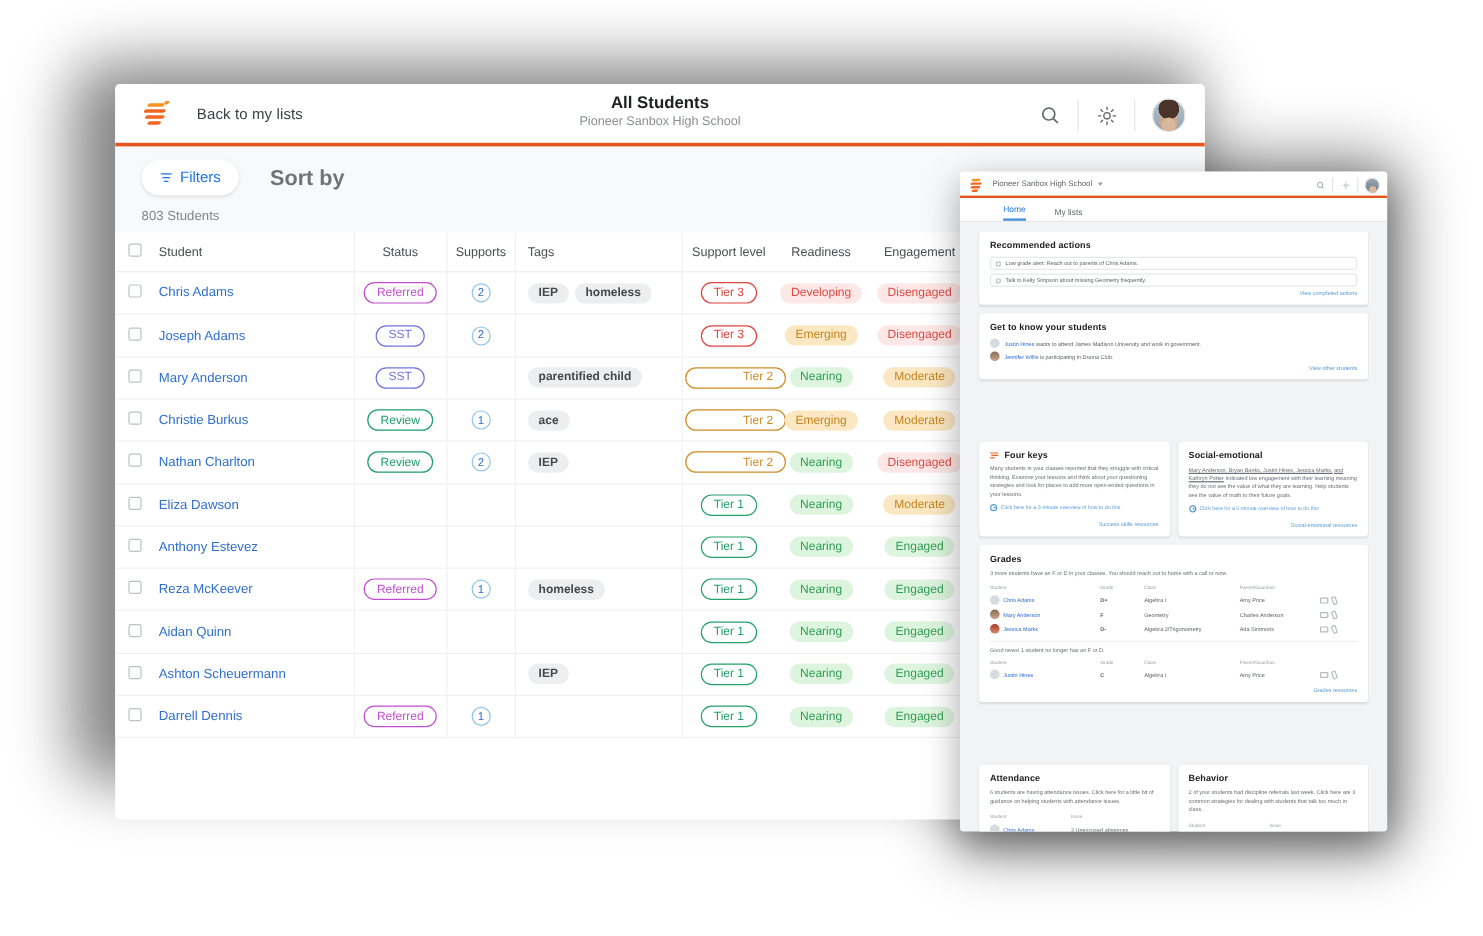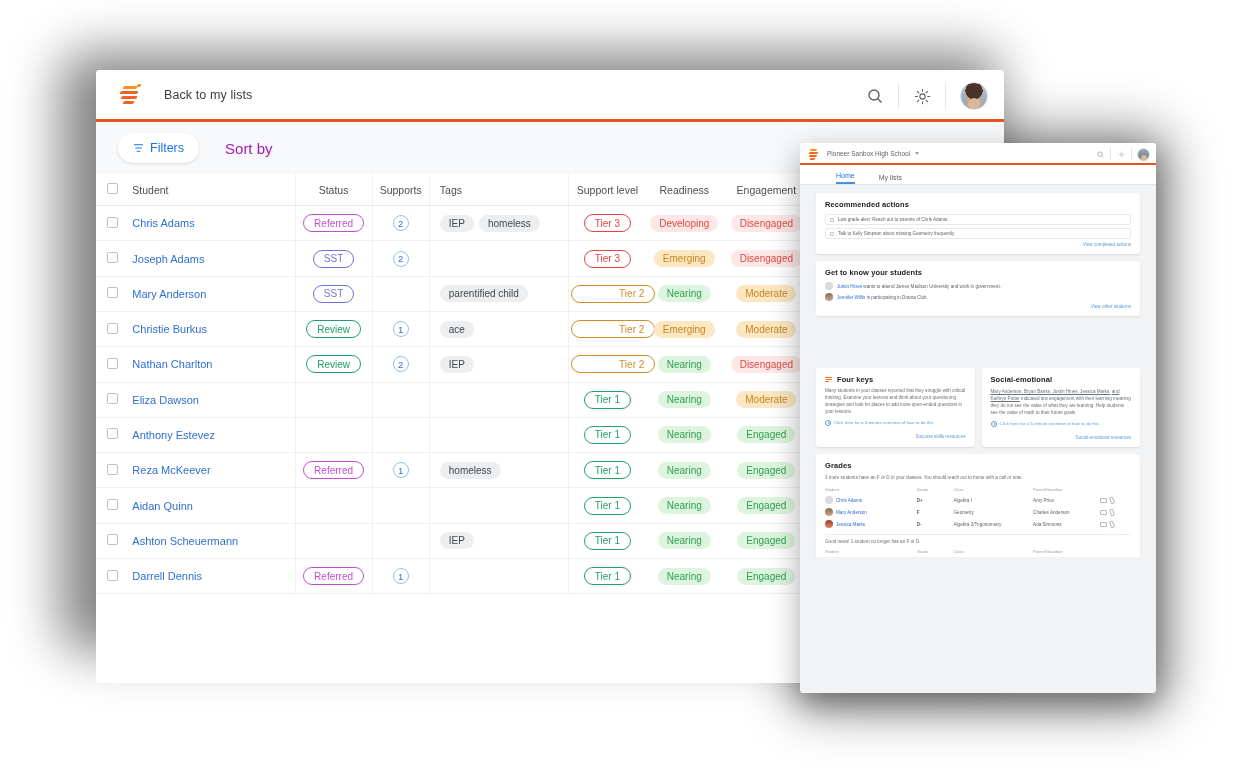--- a/index.html
+++ b/index.html
@@ -77,21 +77,21 @@
   .toolbar {
     height:52px; background:#f7f9fa; display:flex; align-items:center;
     padding-left:22px;
     text-align:center;
   }
   .filters-pill {
     display:flex; align-items:center; gap:6px; background:#fff; color:#1a73e8;
     border-radius:16px; height:30px; padding:0 15px; font-size:12.5px;
     box-shadow:0 1px 3px rgba(0,0,0,.13); cursor:pointer;
   }
-  .sortby-label { font-size:15px; color:#a21caf; margin-left:26px; }
+  .sortby-label { font-size:18px; color:#737373; margin-left:26px;font-weight:bold; }
   .sort-select {
     margin-left:10px; height:29px; border:1px solid #dadce0; border-radius:16px;
     background:#fff; display:flex; align-items:center; padding:0 13px;
     font-size:12.5px; color:#3c4043; gap:14px; cursor:pointer;
   }
   .caret { width:0;height:0;border-left:3.5px solid transparent;border-right:3.5px solid transparent;border-top:4px solid #9aa0a6; }
   .count-row {
     background:#f7f9fa; padding:0 0 8px 22px; font-size:11px; color:#80868b;
   }
 
@@ -103,21 +103,21 @@
     vertical-align:middle; line-height:1.15;
   }
   .tbl td {
     font-size:11px; color:#3c4043; text-align:center; height:35.3px;
     border-bottom:1px solid #f0f0f0; padding:0 2px; vertical-align:middle;
   }
   .c-chk { width:26px; }
   .c-name { width:134px; text-align:left !important; }
   .c-status { width:62px; }
   .c-sup { width:46px; }
-  .c-tags { width:112px; text-align:left !important; }
+  .c-tags { width:112px; text-align:left !important;font-weight:bold; }
   .c-lvl { width:62px; }
   .c-rd { width:62px; }
   .c-en { width:70px; }
   .c-cn { width:72px; }
   .c-cp { width:84px; }
   .tbl th.c-name { text-align:left; padding-left:4px; }
   .tbl th.c-tags { text-align:left; padding-left:10px; }
   .tbl td.c-name { padding-left:4px; }
   .tbl td.c-tags { padding-left:10px; }
   .vline { border-left:1px solid #f1f1f1; }
@@ -176,21 +176,21 @@
   .o-ico { width:20px;height:22px;display:flex;align-items:center;justify-content:center;cursor:pointer;}
   .o-div { width:1px;height:12px;background:#e3e5e8; }
   .o-av { width:13px;height:13px;border-radius:50%;margin:0 6px 0 5px;
           background:linear-gradient(#9aa7b4,#6e7d8c); border:1px solid #dfe2e6; position:relative;}
   .o-av::after{content:'';position:absolute;left:50%;top:55%;width:6px;height:6px;margin-left:-3px;border-radius:50%;background:#d9b79b;}
   .o-tabs { height:20px; background:#fff; display:flex; align-items:flex-end; padding-left:36px; gap:24px;
             border-bottom:1px solid #e5e7e9; }
   .o-tab { font-size:7px; color:#5f6368; padding-bottom:3px; cursor:pointer; }
   .o-tab.active { color:#1a73e8; border-bottom:2px solid #4a90d9; }
 
-  .o-body { padding:8px 16px 0 16px; height:372px; overflow:hidden; }
+  .o-body { padding:8px 16px 0 16px; height:596px; overflow:hidden; }
   .card {
     background:#fff; border-radius:3px; box-shadow:0 1px 2px rgba(0,0,0,.10);
     padding:7px 9px; margin-bottom:7px;
   }
   .card h3 { font-size:7.5px; color:#202124; margin-bottom:5px; letter-spacing:.1px; }
   .card p.desc { font-size:4.6px; color:#6b7075; line-height:1.5; margin-bottom:4px; }
   .act-row {
     border:1px solid #e6e8ea; border-radius:2px; height:11px; display:flex; align-items:center;
     padding:0 4px; gap:4px; margin-bottom:3px; cursor:pointer;
   }
@@ -246,20 +246,24 @@
 
     <div class="topbar">
       <div class="logo">
         <i></i>
           <i></i>
           <i></i>
           <i></i>
           <i></i>
       </div>
       <div class="backlink">Back to my lists</div>
+      <div class="title-wrap">
+        <div class="t1">All Students</div>
+        <div class="t2">Pioneer Sanbox High School</div>
+      </div>
       <div class="topbar-right">
         <div class="ico-btn">
           <svg width="16" height="16" viewBox="0 0 16 16">
             <circle cx="7" cy="7" r="5" fill="none" stroke="#5f6368" stroke-width="1.4"></circle>
             <line x1="10.8" y1="10.8" x2="14.5" y2="14.5" stroke="#5f6368" stroke-width="1.4"></line>
           </svg>
         </div>
         <div class="divider-v"></div>
         <div class="ico-btn">
           <svg width="17" height="17" viewBox="0 0 20 20">
@@ -276,20 +280,21 @@
       <div class="filters-pill">
         <svg width="11" height="10" viewBox="0 0 12 11">
           <line x1="1" y1="2" x2="11" y2="2" stroke="#1a73e8" stroke-width="1.2"></line>
           <line x1="2.5" y1="5.5" x2="9.5" y2="5.5" stroke="#1a73e8" stroke-width="1.2"></line>
           <line x1="4" y1="9" x2="8" y2="9" stroke="#1a73e8" stroke-width="1.2"></line>
         </svg>
         <span>Filters</span>
       </div>
       <div class="sortby-label">Sort by</div>
     </div>
+    <div class="count-row">803 Students</div>
 
     <table class="tbl">
       <thead>
         <tr>
           <th class="c-chk">
             <span class="chk"></span>
           </th>
           <th class="c-name">Student</th>
           <th class="c-status vline">Status</th>
           <th class="c-sup vline">Supports</th>

